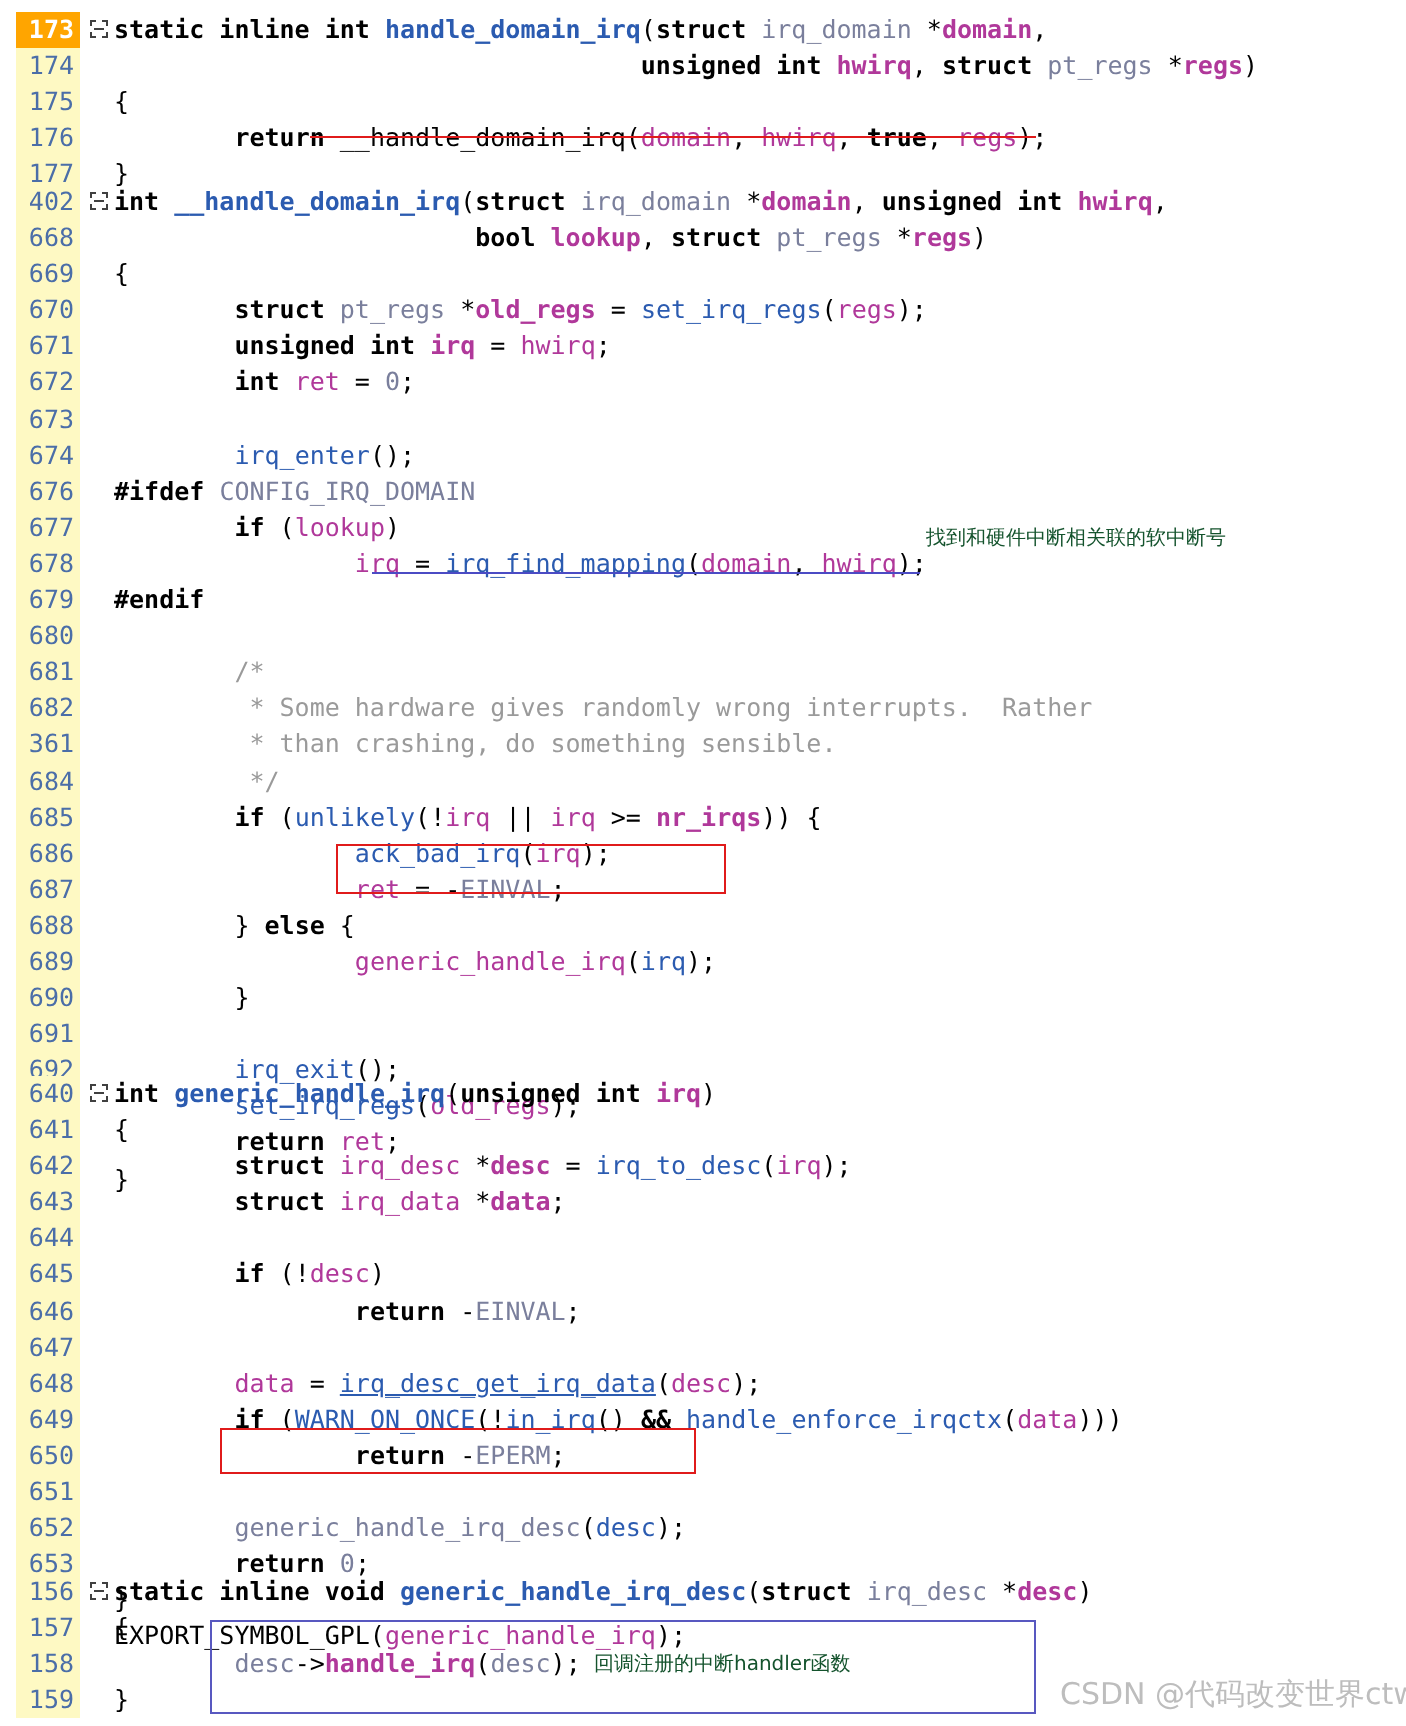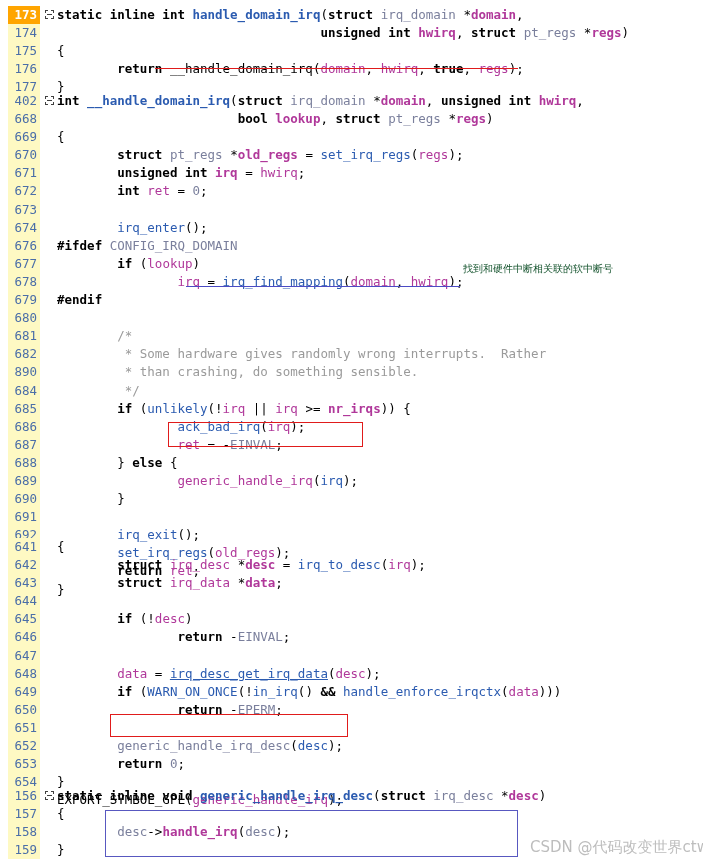--- a/index.html
+++ b/index.html
@@ -243,21 +243,21 @@
       <span class="gutter">681</span>
       <span class="code"><span class="cmt">        /*</span></span>
     </div>
 
     <div class="line">
       <span class="gutter">682</span>
       <span class="code"><span class="cmt">         * Some hardware gives randomly wrong interrupts.  Rather</span></span>
     </div>
 
     <div class="line">
-      <span class="gutter">890</span>
+      <span class="gutter">361</span>
       <span class="code"><span class="cmt">         * than crashing, do something sensible.</span></span>
     </div>
 
     <div class="line">
       <span class="gutter">684</span>
       <span class="code"><span class="cmt">         */</span></span>
     </div>
 
     <div class="line">
       <span class="gutter">685</span>
@@ -315,20 +315,25 @@
     </div>
   </div>
 
   <div class="blue-underline" style="left:186px; top:286px; width:274px;"></div>
   <div class="cn-note" style="left:463px; top:262px;">找到和硬件中断相关联的软中断号</div>
 
   <div class="red-box" style="left:168px; top:422px; width:195px; height:25px;"></div>
 
   <div class="block" style="top:538px;">
 
+    <div class="line">
+      <span class="gutter">640</span>
+      <span class="fold"></span>
+      <span class="code"><span class="kw">int </span><span class="fn">generic_handle_irq</span><span class="pln">(</span><span class="kw">unsigned int </span><span class="vard">irq</span><span class="pln">)</span></span>
+    </div>
 
     <div class="line">
       <span class="gutter">641</span>
       <span class="code"><span class="pln">{</span></span>
     </div>
 
     <div class="line">
       <span class="gutter">642</span>
       <span class="code"><span class="pln">        </span><span class="kw">struct </span><span class="var">irq_desc </span><span class="pln">*</span><span class="vard">desc</span><span class="pln"> = </span><span class="blu">irq_to_desc</span><span class="pln">(</span><span class="var">irq</span><span class="pln">);</span></span>
     </div>
@@ -419,16 +424,17 @@
       <span class="code"><span class="pln">        </span><span class="ty">desc</span><span class="pln">-&gt;</span><span class="vard">handle_irq</span><span class="pln">(</span><span class="ty">desc</span><span class="pln">);</span></span>
     </div>
 
     <div class="line">
       <span class="gutter">159</span>
       <span class="code"><span class="pln">}</span></span>
     </div>
   </div>
 
   <div class="blue-box" style="left:105px; top:810px; width:413px; height:47px;"></div>
+  <div class="cn-note" style="left:297px; top:825px;">回调注册的中断handler函数</div>
 
   <div class="watermark" style="left:530px; top:838px;">CSDN @代码改变世界ctw</div>
 
 </div>
 
 </body></html>

